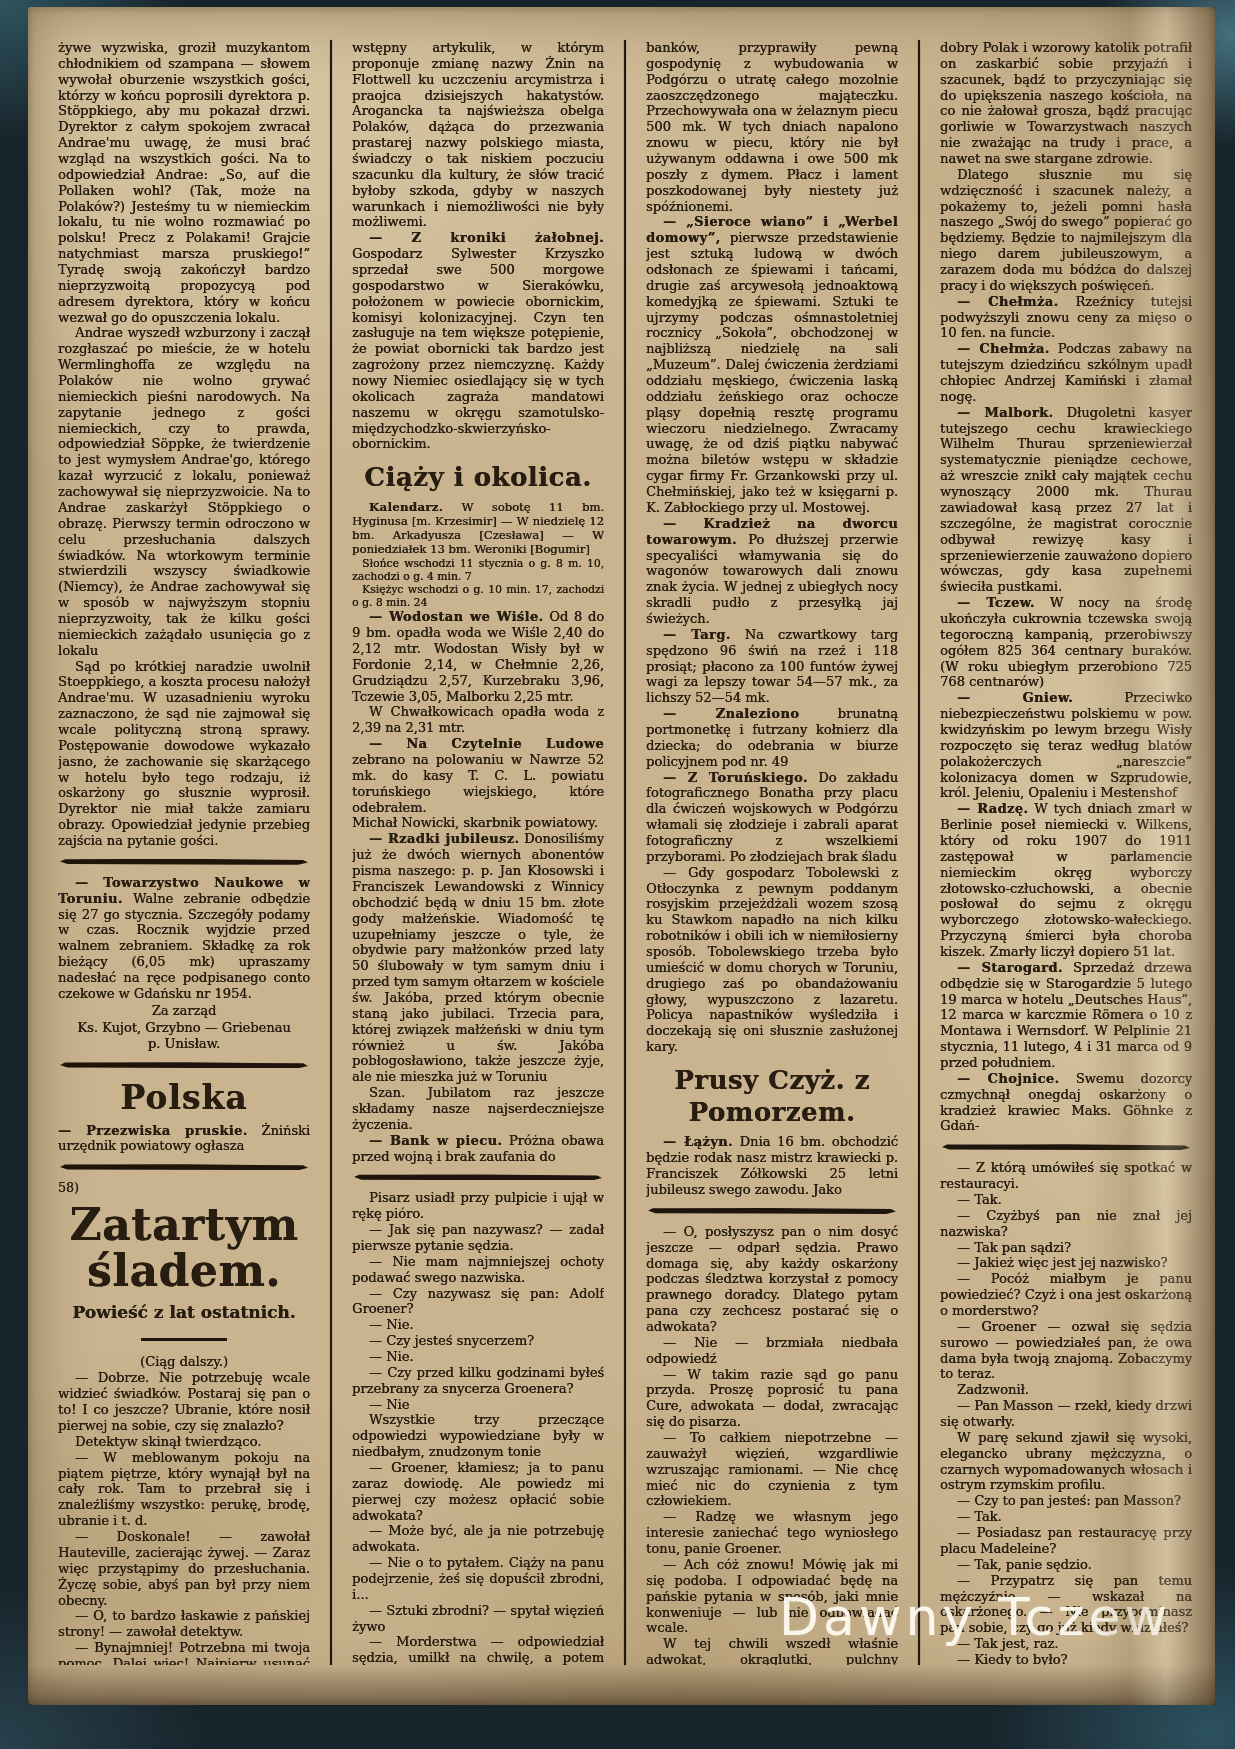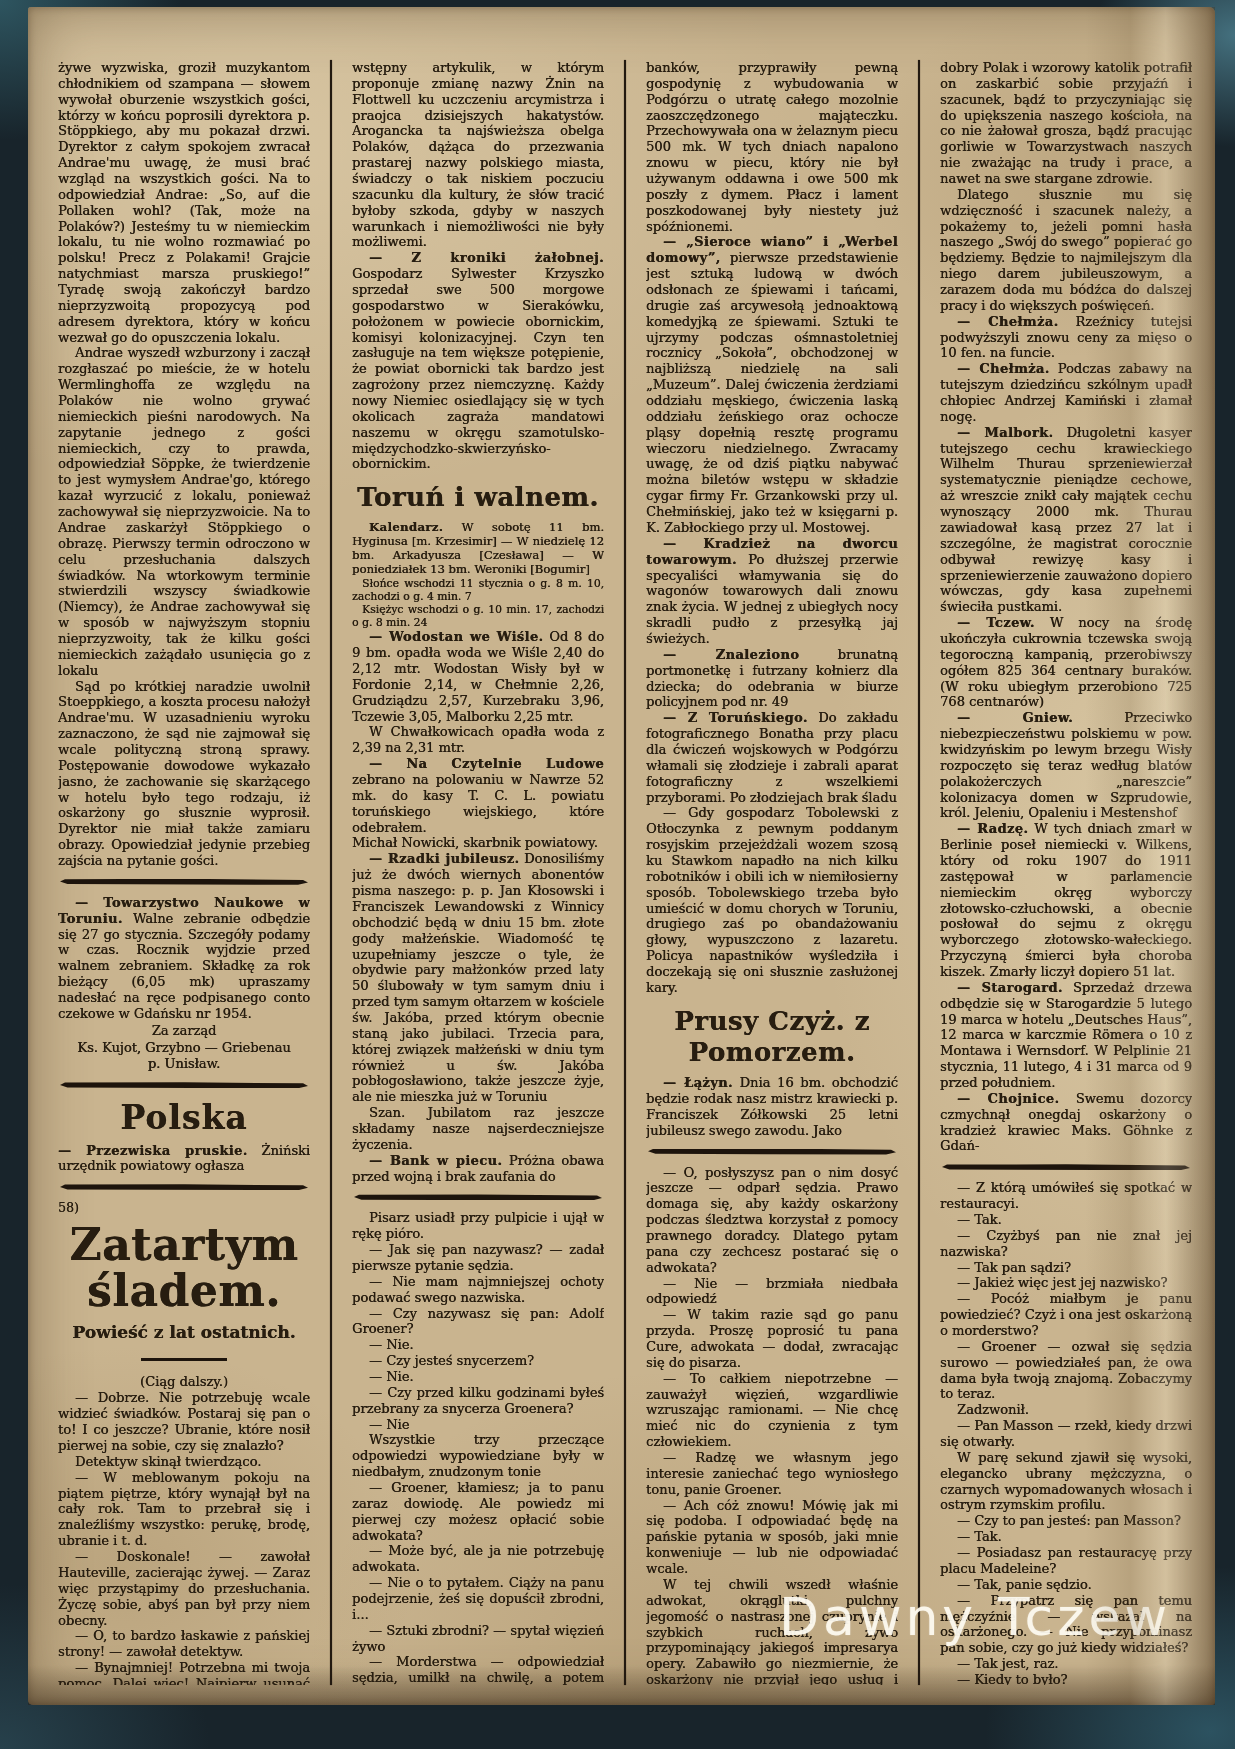--- a/index.html
+++ b/index.html
@@ -27,21 +27,21 @@
   }
   .paper::after{ 
     content:"";position:absolute;top:0;right:0;width:130px;height:100%;pointer-events:none;
     background:linear-gradient(90deg, rgba(0,0,0,0) 0%, rgba(92,70,38,0.16) 35%,
                rgba(255,246,220,0.22) 62%, rgba(70,48,24,0.34) 100%);
   }
   .paper::before{ 
     content:"";position:absolute;left:0;bottom:0;width:100%;height:40px;pointer-events:none;
     background:linear-gradient(0deg, rgba(40,26,12,0.4), rgba(40,26,12,0));
   }
-  .cols{position:absolute;left:30px;top:53px;display:flex;gap:8px;}
+  .cols{position:absolute;left:30px;top:33px;display:flex;gap:8px;}
   .col{
     width:252px;height:1625px;overflow:hidden;
     color:#271d10;font-size:13px;line-height:1.22;text-align:justify;
     text-shadow:0.35px 0 0 currentColor;
   }
   .vrule{width:2px;background:#221910;margin:0 12px;box-shadow:0 0 1px #221910;}
   .col p{margin:0;padding:0;text-indent:17px;}
   .col p.cont{text-indent:0;}
   .col p.noind{text-indent:0;}
   .col p.small{font-size:11.6px;}
@@ -90,21 +90,21 @@
         <p class="">Detektyw skinął twierdząco.</p>
         <p class="">— W meblowanym pokoju na piątem piętrze, który wynajął był na cały rok. Tam to przebrał się i znaleźliśmy wszystko: perukę, brodę, ubranie i t. d.</p>
         <p class="">— Doskonale! — zawołał Hauteville, zacierając żywej. — Zaraz więc przystąpimy do przesłuchania. Życzę sobie, abyś pan był przy niem obecny.</p>
         <p class="">— O, to bardzo łaskawie z pańskiej strony! — zawołał detektyw.</p>
         <p class="">— Bynajmniej! Potrzebna mi twoja pomoc. Dalej więc! Najpierw usunąć świadków, a potem zaraz wprowadzić tu tego człowieka.</p>
       </div>
     <div class="vrule"></div>
     <div class="col">
         <p class="cont">wstępny artykulik, w którym proponuje zmianę nazwy Żnin na Flottwell ku uczczeniu arcymistrza i praojca dzisiejszych hakatystów. Arogancka ta najświeższa obelga Polaków, dążąca do przezwania prastarej nazwy polskiego miasta, świadczy o tak niskiem poczuciu szacunku dla kultury, że słów tracić byłoby szkoda, gdyby w naszych warunkach i niemożliwości nie były możliwemi.</p>
         <p class=""><span class="lead">— Z kroniki żałobnej.</span> Gospodarz Sylwester Krzyszko sprzedał swe 500 morgowe gospodarstwo w Sierakówku, położonem w powiecie obornickim, komisyi kolonizacyjnej. Czyn ten zasługuje na tem większe potępienie, że powiat obornicki tak bardzo jest zagrożony przez niemczyznę. Każdy nowy Niemiec osiedlający się w tych okolicach zagraża mandatowi naszemu w okręgu szamotulsko-międzychodzko-skwierzyńsko-obornickim.</p>
-        <div class="blk-section">Toruń i walnem.</div>
+        <div class="blk-section">Ciąży i okolica.</div>
         <p class="small"><span class="lead">Kalendarz.</span> W sobotę 11 bm. Hyginusa [m. Krzesimir] — W niedzielę 12 bm. Arkadyusza [Czesława] — W poniedziałek 13 bm. Weroniki [Bogumir]</p>
         <p class="tiny">Słońce wschodzi 11 stycznia o g. 8 m. 10, zachodzi o g. 4 min. 7</p>
         <p class="tiny">Księżyc wschodzi o g. 10 min. 17, zachodzi o g. 8 min. 24</p>
         <p class=""><span class="lead">— Wodostan we Wiśle.</span> Od 8 do 9 bm. opadła woda we Wiśle 2,40 do 2,12 mtr. Wodostan Wisły był w Fordonie 2,14, w Chełmnie 2,26, Grudziądzu 2,57, Kurzebraku 3,96, Tczewie 3,05, Malborku 2,25 mtr.</p>
         <p class="">W Chwałkowicach opadła woda z 2,39 na 2,31 mtr.</p>
         <p class=""><span class="lead">— Na Czytelnie Ludowe</span> zebrano na polowaniu w Nawrze 52 mk. do kasy T. C. L. powiatu toruńskiego wiejskiego, które odebrałem.</p>
         <p class="noind">Michał Nowicki, skarbnik powiatowy.</p>
         <p class=""><span class="lead">— Rzadki jubileusz.</span> Donosiliśmy już że dwóch wiernych abonentów pisma naszego: p. p. Jan Kłosowski i Franciszek Lewandowski z Winnicy obchodzić będą w dniu 15 bm. złote gody małżeńskie. Wiadomość tę uzupełniamy jeszcze o tyle, że obydwie pary małżonków przed laty 50 ślubowały w tym samym dniu i przed tym samym ołtarzem w kościele św. Jakóba, przed którym obecnie staną jako jubilaci. Trzecia para, której związek małżeński w dniu tym również u św. Jakóba pobłogosławiono, także jeszcze żyje, ale nie mieszka już w Toruniu</p>
         <p class="">Szan. Jubilatom raz jeszcze składamy nasze najserdeczniejsze życzenia.</p>
         <p class=""><span class="lead">— Bank w piecu.</span> Próżna obawa przed wojną i brak zaufania do</p>
@@ -123,20 +123,21 @@
         <p class="">— Może być, ale ja nie potrzebuję adwokata.</p>
         <p class="">— Nie o to pytałem. Ciąży na panu podejrzenie, żeś się dopuścił zbrodni, i...</p>
         <p class="">— Sztuki zbrodni? — spytał więzień żywo</p>
         <p class="">— Morderstwa — odpowiedział sędzia, umilkł na chwilę, a potem dodał z naciskiem: Mamy powody przypuszczać, że to ty zastrzeliłeś Hiszpana Martineza.</p>
       </div>
     <div class="vrule"></div>
     <div class="col">
         <p class="cont">banków, przyprawiły pewną gospodynię z wybudowania w Podgórzu o utratę całego mozolnie zaoszczędzonego mająteczku. Przechowywała ona w żelaznym piecu 500 mk. W tych dniach napalono znowu w piecu, który nie był używanym oddawna i owe 500 mk poszły z dymem. Płacz i lament poszkodowanej były niestety już spóźnionemi.</p>
         <p class=""><span class="lead">— „Sieroce wiano” i „Werbel domowy”,</span> pierwsze przedstawienie jest sztuką ludową w dwóch odsłonach ze śpiewami i tańcami, drugie zaś arcywesołą jednoaktową komedyjką ze śpiewami. Sztuki te ujrzymy podczas ośmnastoletniej rocznicy „Sokoła”, obchodzonej w najbliższą niedzielę na sali „Muzeum”. Dalej ćwiczenia żerdziami oddziału męskiego, ćwiczenia laską oddziału żeńskiego oraz ochocze pląsy dopełnią resztę programu wieczoru niedzielnego. Zwracamy uwagę, że od dziś piątku nabywać można biletów wstępu w składzie cygar firmy Fr. Grzankowski przy ul. Chełmińskiej, jako też w księgarni p. K. Zabłockiego przy ul. Mostowej.</p>
         <p class=""><span class="lead">— Kradzież na dworcu towarowym.</span> Po dłuższej przerwie specyaliści włamywania się do wagonów towarowych dali znowu znak życia. W jednej z ubiegłych nocy skradli pudło z przesyłką jaj świeżych.</p>
+        <p class=""><span class="lead">— Targ.</span> Na czwartkowy targ spędzono 96 świń na rzeź i 118 prosiąt; płacono za 100 funtów żywej wagi za lepszy towar 54—57 mk., za lichszy 52—54 mk.</p>
         <p class=""><span class="lead">— Znaleziono</span> brunatną portmonetkę i futrzany kołnierz dla dziecka; do odebrania w biurze policyjnem pod nr. 49</p>
         <p class=""><span class="lead">— Z Toruńskiego.</span> Do zakładu fotograficznego Bonatha przy placu dla ćwiczeń wojskowych w Podgórzu włamali się złodzieje i zabrali aparat fotograficzny z wszelkiemi przyborami. Po złodziejach brak śladu</p>
         <p class="">— Gdy gospodarz Tobolewski z Otłoczynka z pewnym poddanym rosyjskim przejeżdżali wozem szosą ku Stawkom napadło na nich kilku robotników i obili ich w niemiłosierny sposób. Tobolewskiego trzeba było umieścić w domu chorych w Toruniu, drugiego zaś po obandażowaniu głowy, wypuszczono z lazaretu. Policya napastników wyśledziła i doczekają się oni słusznie zasłużonej kary.</p>
         <div class="blk-section">Prusy Czyż. z Pomorzem.</div>
         <p class=""><span class="lead">— Łążyn.</span> Dnia 16 bm. obchodzić będzie rodak nasz mistrz krawiecki p. Franciszek Zółkowski 25 letni jubileusz swego zawodu. Jako</p>
         <div class="blk-rule"></div>
         <p class="">— O, posłyszysz pan o nim dosyć jeszcze — odparł sędzia. Prawo domaga się, aby każdy oskarżony podczas śledztwa korzystał z pomocy prawnego doradcy. Dlatego pytam pana czy zechcesz postarać się o adwokata?</p>
         <p class="">— Nie — brzmiała niedbała odpowiedź</p>
         <p class="">— W takim razie sąd go panu przyda. Proszę poprosić tu pana Cure, adwokata — dodał, zwracając się do pisarza.</p>
         <p class="">— To całkiem niepotrzebne — zauważył więzień, wzgardliwie wzruszając ramionami. — Nie chcę mieć nic do czynienia z tym człowiekiem.</p>

